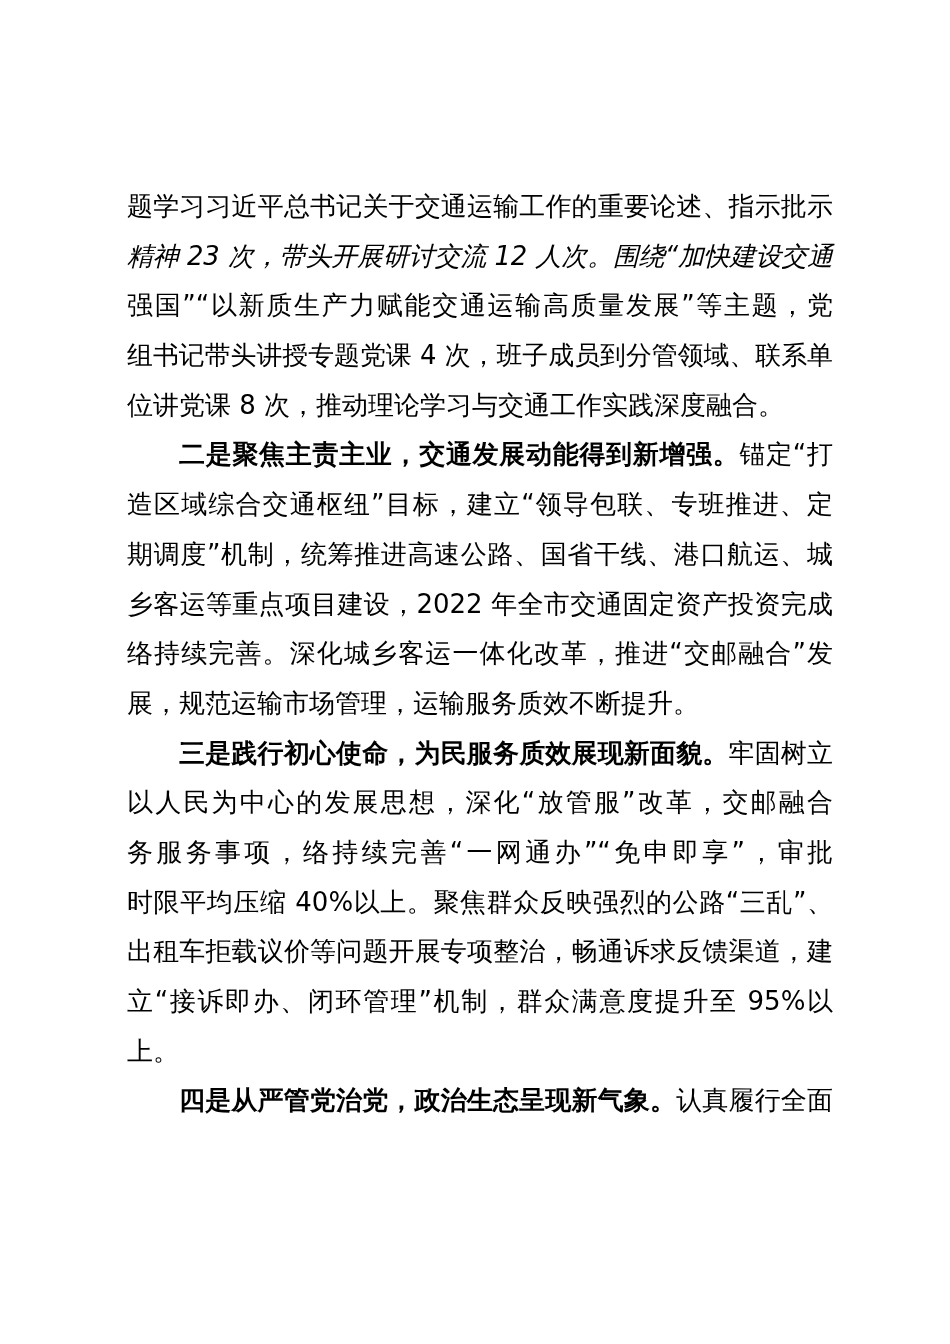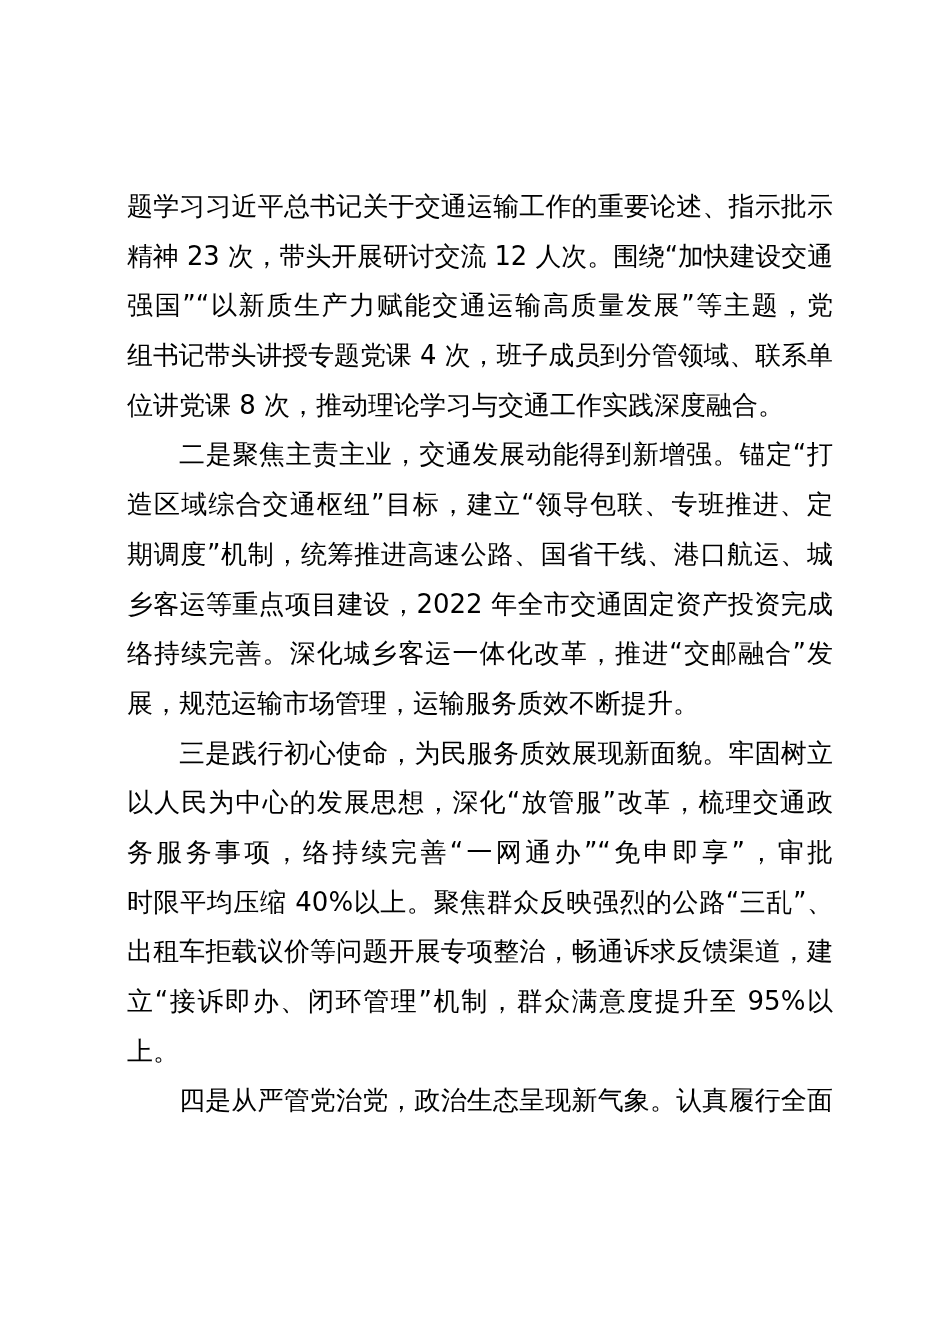--- a/index.html
+++ b/index.html
@@ -38,34 +38,34 @@
       text-align-last: justify;
       letter-spacing: 0px;
     }
     .line.last {
       text-align-last: left;
     }
     .line.indent {
       padding-left: 52px;
     }
     .bold {
-      font-weight: normal;
+      font-weight: bold;
     }
   </style>
 </head>
 <body>
 
 <div class="page">
   <div class="content">
 
     <div>
       <div class="line">
         <span>题学习习近平总书记关于交通运输工作的重要论述、指示批示</span>
       </div>
-      <div class="line" style="font-size: 25.8279px;">
+      <div class="line" style="font-size: 25.8279px; font-style: italic;">
         <span>精神 23 次，带头开展研讨交流 12 人次。围绕“加快建设交通</span>
       </div>
       <div class="line">
         <span>强国”“以新质生产力赋能交通运输高质量发展”等主题，党</span>
       </div>
       <div class="line" style="font-size: 25.8871px;">
         <span>组书记带头讲授专题党课 4 次，班子成员到分管领域、联系单</span>
       </div>
       <div class="line last">
         <span>位讲党课 8 次，推动理论学习与交通工作实践深度融合。</span>
@@ -91,21 +91,21 @@
       <div class="line last">
         <span>展，规范运输市场管理，运输服务质效不断提升。</span>
       </div>
     </div>
 
     <div>
       <div class="line indent" style="font-size: 25.9994px;">
         <span class="bold">三是践行初心使命，为民服务质效展现新面貌。</span><span>牢固树立</span>
       </div>
       <div class="line">
-        <span>以人民为中心的发展思想，深化“放管服”改革，梳理交通政</span>
+        <span>以人民为中心的发展思想，深化“放管服”改革，交邮融合</span>
       </div>
       <div class="line">
         <span>务服务事项，络持续完善“一网通办”“免申即享”，审批</span>
       </div>
       <div class="line">
         <span>时限平均压缩 40%以上。聚焦群众反映强烈的公路“三乱”、</span>
       </div>
       <div class="line">
         <span>出租车拒载议价等问题开展专项整治，畅通诉求反馈渠道，建</span>
       </div>

